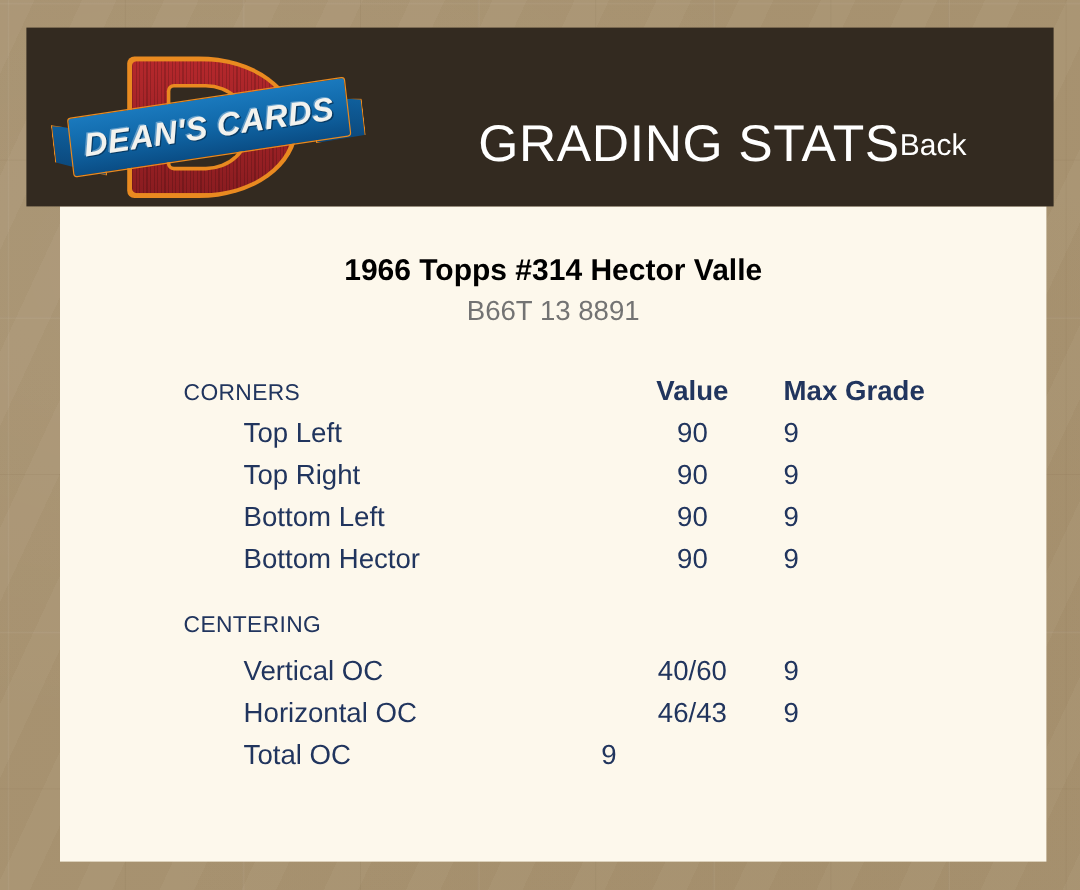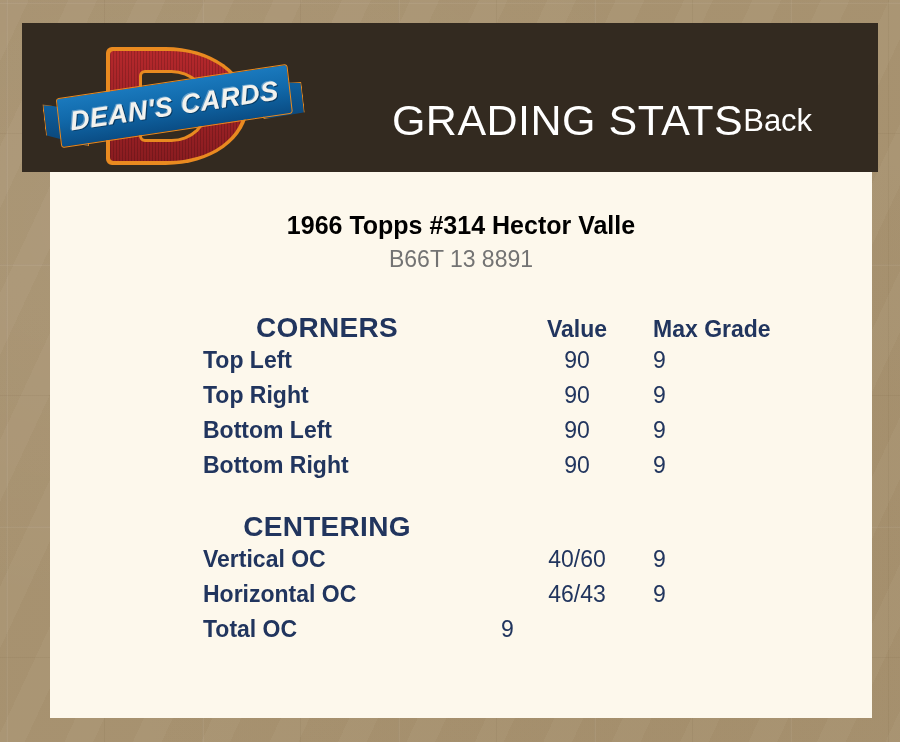--- a/index.html
+++ b/index.html
@@ -193,21 +193,21 @@
   #header-title {
     color: #ffffff;
     font-size: 43px;
     font-weight: normal;
     letter-spacing: 0.5px;
     line-height: 1.05;
     white-space: nowrap;
   }
   #header-subtitle {
     color: #ffffff;
-    font-size: 31px;
+    font-size: 25px;
     font-weight: normal;
     line-height: 1.2;
     margin-top: 0;
   }
 
   
   #content-panel {
     position: absolute;
     left: 50px;
     top: 172px;
@@ -267,33 +267,32 @@
     flex: 0 0 152px;
     text-align: center;
     font-size: 23px;
   }
   .col-grade {
     width: 180px;
     flex: 0 0 180px;
     font-size: 23px;
   }
   .section-title {
-    font-weight: bold;
-    font-size: 28px;
+    font-weight: normal;
+    font-size: 19px;
     letter-spacing: 0.3px;
-    text-align: center;
   }
   .col-head {
     font-weight: bold;
     font-size: 23px;
   }
   .stat-row .col-label {
     padding-left: 50px;
     box-sizing: border-box;
-    font-weight: bold;
+    font-weight: normal;
   }
   .spacer-sm {
     height: 14px;
   }
 </style>
 </head>
 <body>
 
 <div id="page">
 
@@ -348,21 +347,21 @@
           <div class="col-label">Top Right</div>
           <div class="col-value">90</div>
           <div class="col-grade">9</div>
         </div>
         <div class="stat-row">
           <div class="col-label">Bottom Left</div>
           <div class="col-value">90</div>
           <div class="col-grade">9</div>
         </div>
         <div class="stat-row">
-          <div class="col-label">Bottom Right</div>
+          <div class="col-label">Bottom Hector</div>
           <div class="col-value">90</div>
           <div class="col-grade">9</div>
         </div>
       </div>
 
       <div class="spacer-sm"></div>
 
       <div class="section">
         <div class="section-header-row">
           <div class="col-label section-title">CENTERING</div>

